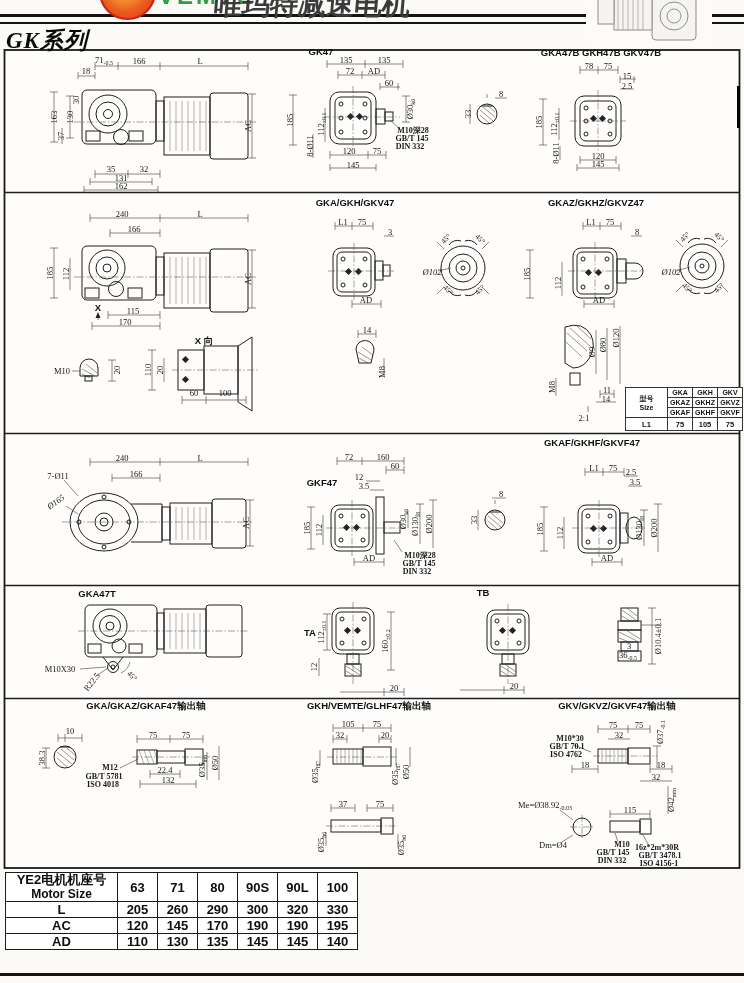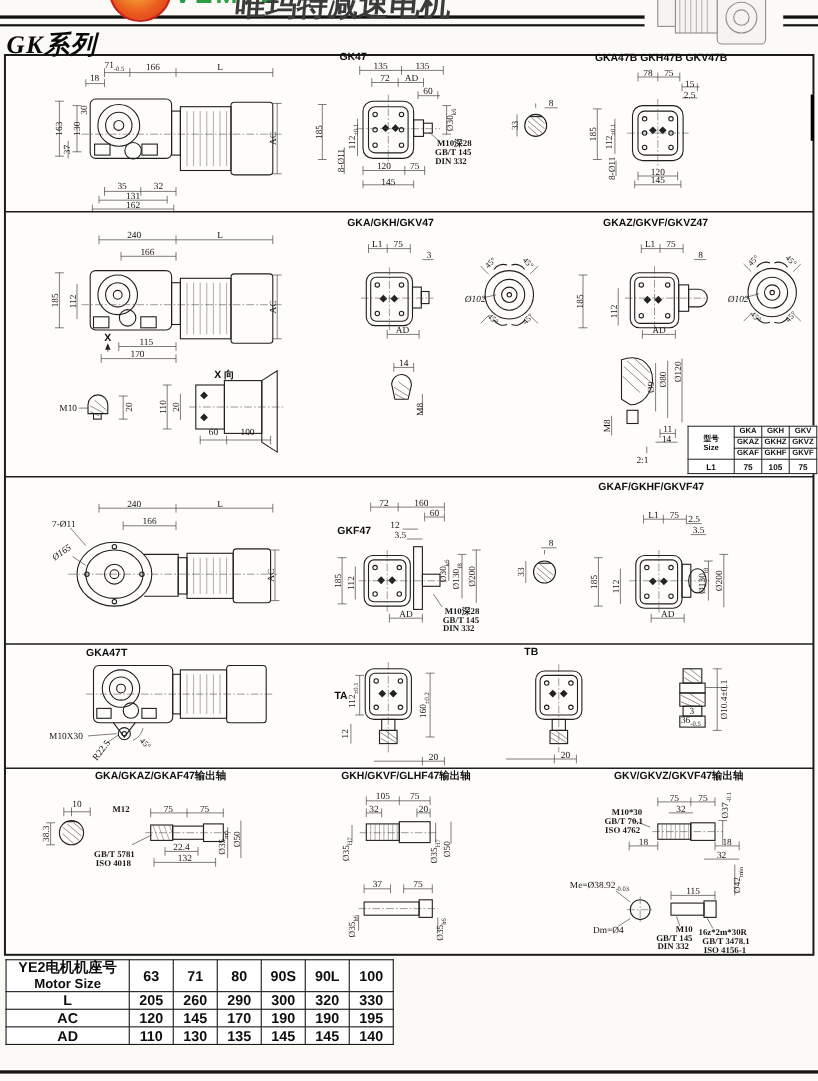--- a/index.html
+++ b/index.html
@@ -417,21 +417,21 @@
     <span class="lbl title" style="left: 355px; top: 203px; transform: translate(-50%, -50%);">GKA/GKH/GKV47</span>
     <span class="lbl" style="left: 343px; top: 222px; transform: translate(-50%, -50%);">L1</span>
     <span class="lbl" style="left: 362px; top: 222px; transform: translate(-50%, -50%);">75</span>
     <span class="lbl" style="left: 390px; top: 232px; transform: translate(-50%, -50%);">3</span>
     <span class="lbl" style="left: 366px; top: 300px; transform: translate(-50%, -50%);">AD</span>
     <span class="lbl it" style="left: 432px; top: 272px; transform: translate(-50%, -50%);">Ø102</span>
     <span class="lbl deg" style="left: 446px; top: 239px; transform: translate(-50%, -50%) rotate(-45deg);">45°</span>
     <span class="lbl deg" style="left: 480px; top: 239px; transform: translate(-50%, -50%) rotate(45deg);">45°</span>
     <span class="lbl deg" style="left: 448px; top: 290px; transform: translate(-50%, -50%) rotate(45deg);">45°</span>
     <span class="lbl deg" style="left: 480px; top: 290px; transform: translate(-50%, -50%) rotate(-45deg);">45°</span>
-    <span class="lbl title" style="left: 596px; top: 203px; transform: translate(-50%, -50%);">GKAZ/GKVF/GKVZ47</span>
+    <span class="lbl title" style="left: 596px; top: 203px; transform: translate(-50%, -50%);">GKAZ/GKHZ/GKVZ47</span>
     <span class="lbl" style="left: 591px; top: 222px; transform: translate(-50%, -50%);">L1</span>
     <span class="lbl" style="left: 610px; top: 222px; transform: translate(-50%, -50%);">75</span>
     <span class="lbl" style="left: 637px; top: 232px; transform: translate(-50%, -50%);">8</span>
     <span class="lbl" style="left: 527px; top: 274px; transform: translate(-50%, -50%) rotate(-90deg);">185</span>
     <span class="lbl" style="left: 558px; top: 283px; transform: translate(-50%, -50%) rotate(-90deg);">112</span>
     <span class="lbl" style="left: 599px; top: 300px; transform: translate(-50%, -50%);">AD</span>
     <span class="lbl it" style="left: 671px; top: 272px; transform: translate(-50%, -50%);">Ø102</span>
     <span class="lbl deg" style="left: 685px; top: 237px; transform: translate(-50%, -50%) rotate(-45deg);">45°</span>
     <span class="lbl deg" style="left: 719px; top: 237px; transform: translate(-50%, -50%) rotate(45deg);">45°</span>
     <span class="lbl deg" style="left: 687px; top: 288px; transform: translate(-50%, -50%) rotate(45deg);">45°</span>
@@ -488,28 +488,28 @@
     <span class="lbl title" style="left: 483px; top: 593px; transform: translate(-50%, -50%); text-align: right;">TB</span>
     <span class="lbl" style="left: 514px; top: 686px; transform: translate(-50%, -50%);">20</span>
     <span class="lbl" style="left: 629px; top: 646px; transform: translate(-50%, -50%);">3</span>
     <span class="lbl" style="left: 628px; top: 656px; transform: translate(-50%, -50%);">36<small>-0.5</small></span>
     <span class="lbl" style="left: 658px; top: 636px; transform: translate(-50%, -50%) rotate(-90deg);">Ø10.4±0.1</span>
     <span class="lbl title" style="left: 146px; top: 706px; transform: translate(-50%, -50%);">GKA/GKAZ/GKAF47输出轴</span>
     <span class="lbl" style="left: 70px; top: 731px; transform: translate(-50%, -50%);">10</span>
     <span class="lbl" style="left: 42px; top: 758px; transform: translate(-50%, -50%) rotate(-90deg);">38.3</span>
     <span class="lbl" style="left: 153px; top: 735px; transform: translate(-50%, -50%);">75</span>
     <span class="lbl" style="left: 186px; top: 735px; transform: translate(-50%, -50%);">75</span>
-    <span class="lbl std" style="left: 110px; top: 736px; transform: translate(-50%, -50%);">M12</span>
+    <span class="lbl std" style="left: 110px; top: 768px; transform: translate(-50%, -50%);">M12</span>
     <span class="lbl std" style="left: 104px; top: 777px; transform: translate(-50%, -50%);">GB/T 5781</span>
     <span class="lbl std" style="left: 103px; top: 785px; transform: translate(-50%, -50%);">ISO 4018</span>
     <span class="lbl" style="left: 165px; top: 770px; transform: translate(-50%, -50%);">22.4</span>
     <span class="lbl" style="left: 168px; top: 780px; transform: translate(-50%, -50%); font-family: Liberation Serif, serif;">132</span>
     <span class="lbl" style="left: 203px; top: 766px; transform: translate(-50%, -50%) rotate(-90deg);">Ø35<small>m6</small></span>
     <span class="lbl" style="left: 215px; top: 763px; transform: translate(-50%, -50%) rotate(-90deg);">Ø50</span>
-    <span class="lbl title" style="left: 369px; top: 706px; transform: translate(-50%, -50%);">GKH/GKVF/GLHF47输出轴</span>
+    <span class="lbl title" style="left: 369px; top: 706px; transform: translate(-50%, -50%);">GKH/VEMTE/GLHF47输出轴</span>
     <span class="lbl" style="left: 348px; top: 724px; transform: translate(-50%, -50%);">105</span>
     <span class="lbl" style="left: 377px; top: 724px; transform: translate(-50%, -50%);">75</span>
     <span class="lbl" style="left: 340px; top: 735px; transform: translate(-50%, -50%);">32</span>
     <span class="lbl" style="left: 385px; top: 735px; transform: translate(-50%, -50%);">20</span>
     <span class="lbl" style="left: 316px; top: 772px; transform: translate(-50%, -50%) rotate(-90deg);">Ø35<small>H7</small></span>
     <span class="lbl" style="left: 396px; top: 774px; transform: translate(-50%, -50%) rotate(-90deg);">Ø35<small>H7</small></span>
     <span class="lbl" style="left: 406px; top: 772px; transform: translate(-50%, -50%) rotate(-90deg);">Ø50</span>
     <span class="lbl" style="left: 343px; top: 804px; transform: translate(-50%, -50%);">37</span>
     <span class="lbl" style="left: 380px; top: 804px; transform: translate(-50%, -50%);">75</span>
     <span class="lbl" style="left: 322px; top: 842px; transform: translate(-50%, -50%) rotate(-90deg);">Ø35<small>h6</small></span>

